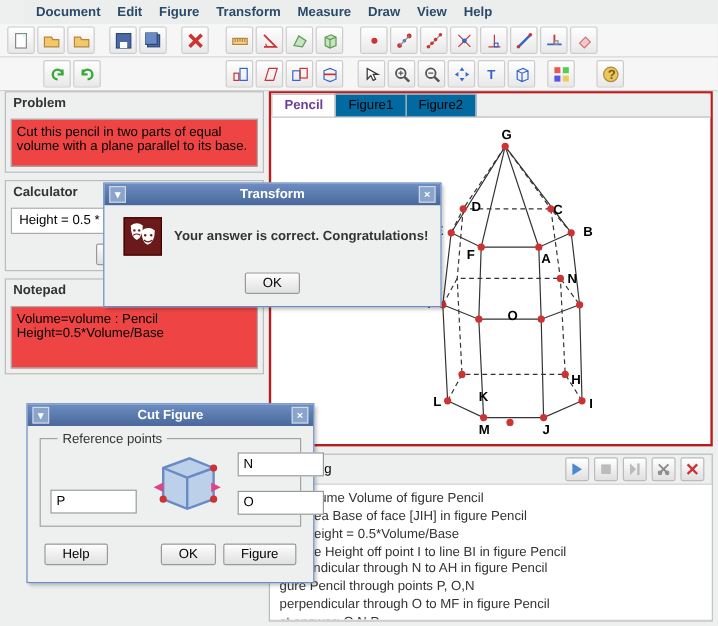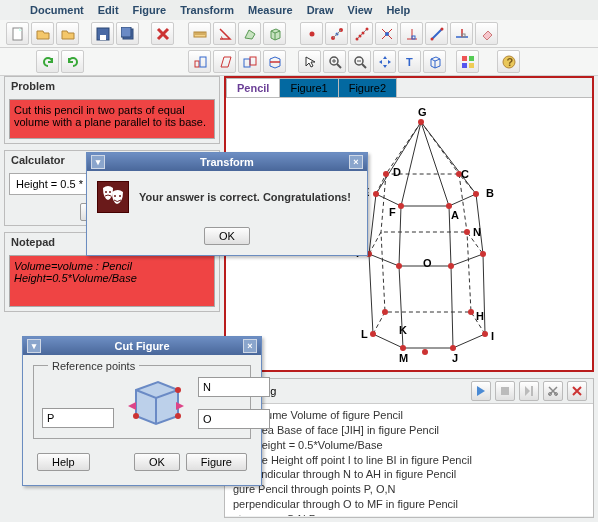--- a/index.html
+++ b/index.html
@@ -10,21 +10,21 @@
 .tbtn { width: 23px; height: 23px; border: 1px solid #ccc; border-radius: 2px; background: linear-gradient(#fff,#e8e8e8); display: flex; align-items: center; justify-content: center; }
 .tbtn svg { display: block; }
 .leftcol { position: absolute; left: 4px; top: 76px; width: 216px; }
 .panel { border: 1px solid #bcbcbc; background: #eef0f0; margin-bottom: 6px; }
 .panel-title { padding: 3px 6px; font-weight: bold; color: #333; }
 .panel-body { padding: 4px; }
 .textbox { width: 100%; border: 1px solid #aaa; background: #ef4444; padding: 4px; min-height: 40px; }
 .inputline { width: 100%; border: 1px solid #aaa; background: #fff; padding: 4px 6px; height: 22px; }
 .btnrow { display: flex; gap: 6px; justify-content: flex-end; padding: 4px; }
 .btn { border: 1px solid #9a9a9a; background: linear-gradient(#fdfdfd,#e0e0e0); padding: 2px 14px; border-radius: 2px; }
-.notepad .textbox { min-height: 52px; font-style: italic; }
+.notepad .textbox { min-height: 52px; }
 .np-line.sel { background: #c6d4e6; }
 .rightarea { position: absolute; left: 224px; top: 76px; right: 4px; bottom: 150px; border: 2px solid #b91c1c; background: #fff; }
 .tabs { display: flex; border-bottom: 1px solid #bbb; background: #eef0f0; }
 .tab { padding: 3px 10px; border: 1px solid #bbb; border-bottom: none; background: #0369a1; margin-right: -1px; }
 .tab.active { background: #fff; color: #6a3e96; font-weight: bold; }
 .canvas3d { position: relative; width: 100%; height: calc(100% - 22px); }
 .canvas3d svg { position: absolute; left: 55px; top: 6px; }
 .log { position: absolute; left: 224px; right: 4px; bottom: 4px; height: 140px; border: 1px solid #bbb; background: #eef0f0; }
 .log-head { display:flex; justify-content: space-between; align-items:center; padding: 2px 6px; border-bottom:1px solid #ccc; }
 .log-head .tools { display:flex; gap:4px; }
@@ -32,21 +32,21 @@
 .log-body { padding: 4px 8px; background:#fff; height: calc(100% - 26px); overflow:hidden; color:#333; line-height:1.35; }
 
 
 .dialog { position: absolute; border: 1px solid #6a8cc0; background: #eef0f0; box-shadow: 2px 2px 3px rgba(0,0,0,.25); }
 .dlg-title { background: linear-gradient(#6d8ec3,#49679a); color:#fff; text-align:center; font-weight:bold; padding:3px 4px; display:flex; align-items:center; justify-content:center; position:relative; }
 .dlg-title .dmin { position:absolute; left:4px; width:14px; height:14px; border:1px solid #cfd8e6; display:flex; align-items:center; justify-content:center; font-size:9px; background:#8aa5cc; }
 .dlg-title .dcls { position:absolute; right:4px; width:14px; height:14px; border:1px solid #cfd8e6; display:flex; align-items:center; justify-content:center; font-size:9px; background:#8aa5cc; }
 .dlg-body { padding: 10px; }
 
 .geo { left: 86px; top: 152px; width: 282px; }
-.geo .msg { display:flex; gap:10px; align-items:center; }
+.geo .msg { display:flex; gap:10px; align-items:center;justify-content:flex-end; }
 .geo .micon { width:32px; height:32px; background:#6a1a1a; border:1px solid #400; display:flex; align-items:center; justify-content:center; color:#fff; font-size:16px; }
 
 .cut { left: 22px; top: 336px; width: 240px; }
 .cut .rp { border:1px solid #a3a3a3; padding: 8px; }
 .cut .rp-title { position: relative; top:-14px; left:6px; background:#eef0f0; display:inline-block; padding:0 4px; color:#333; }
 .cut .rp-body { display:flex; gap:12px; align-items:center; margin-top:-10px; }
 .cut .flds { display:flex; flex-direction:column; gap:12px; }
 .cut input { width:72px; height:20px; border:1px solid #999; padding:2px 4px; }
 .cut .cube { width:60px; height:54px; }
 

